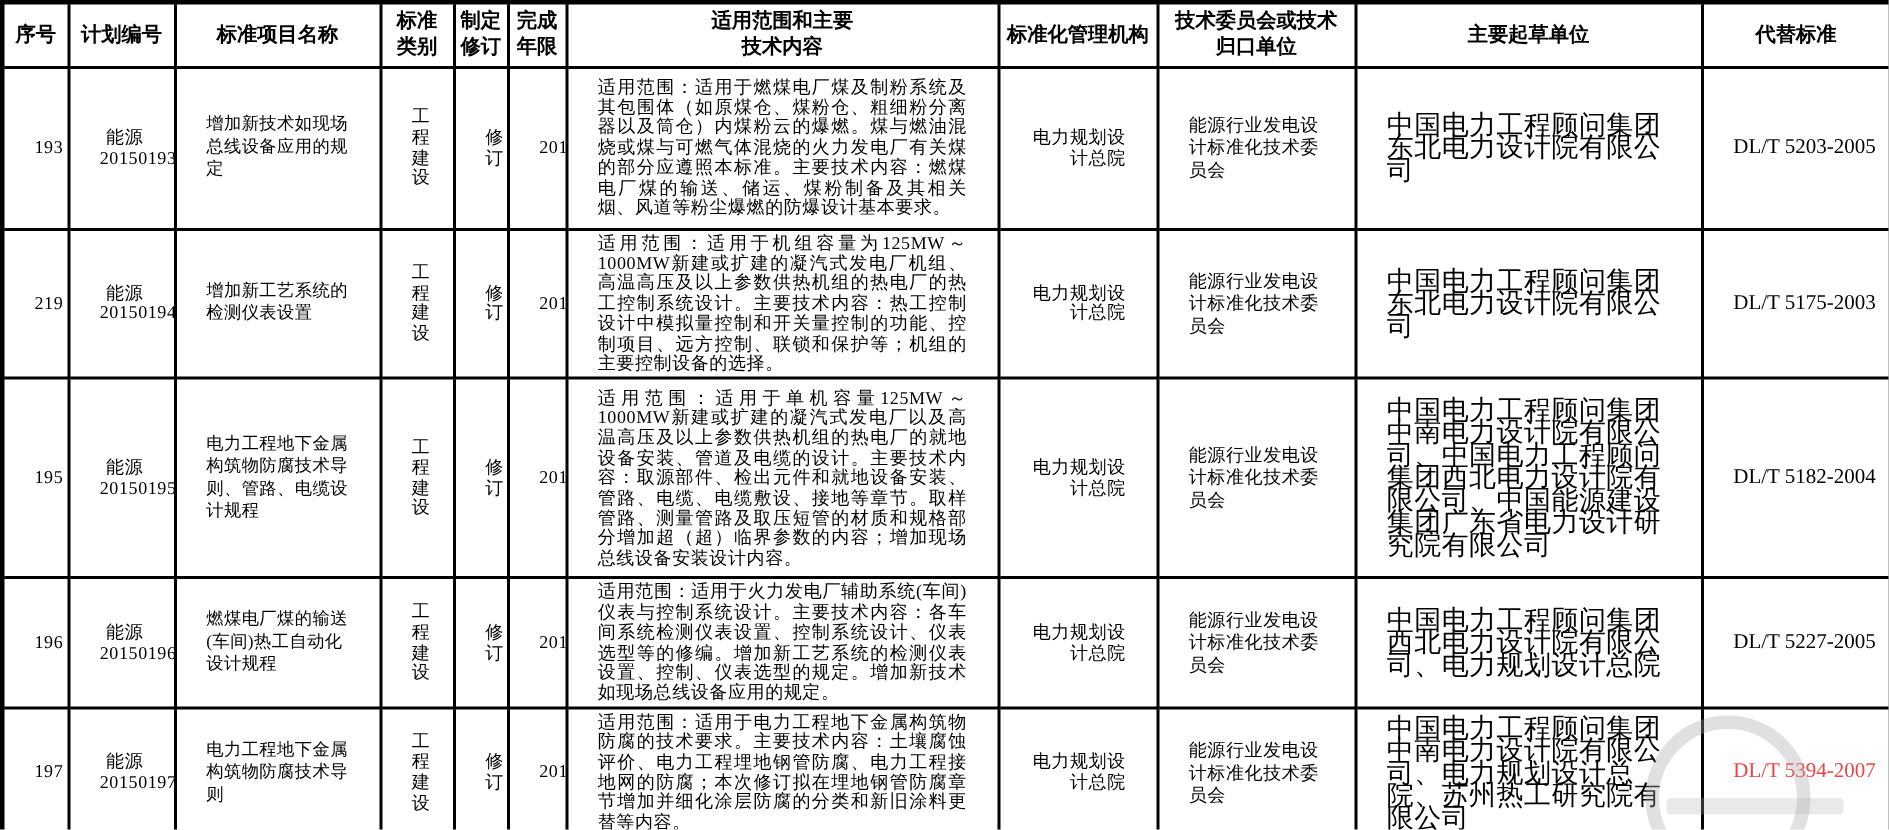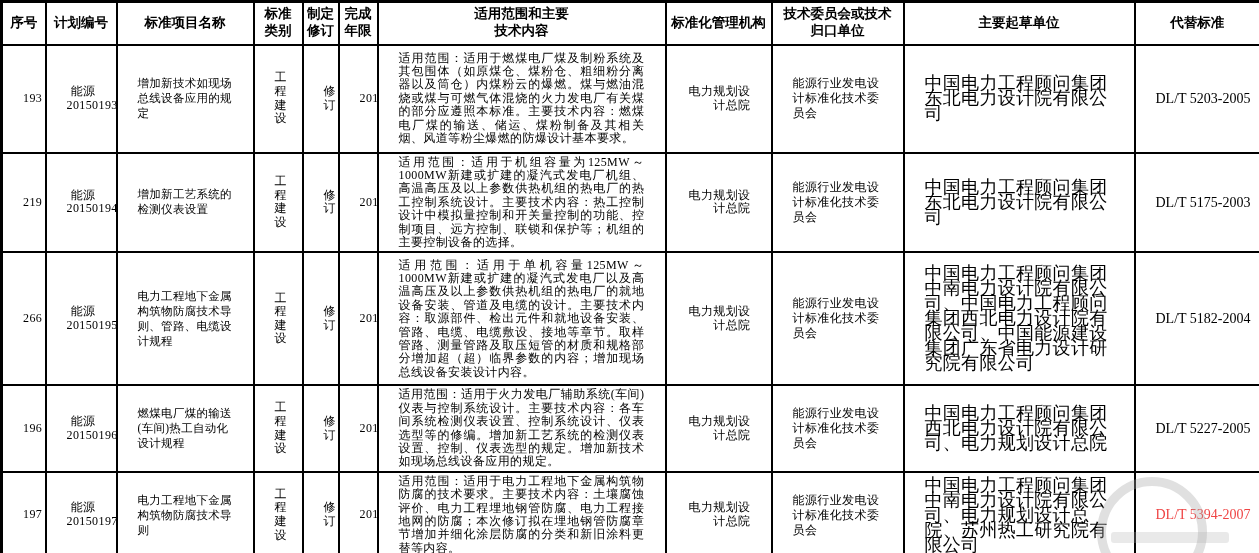--- a/index.html
+++ b/index.html
@@ -108,21 +108,21 @@
         <td class="cell-category c">工程建设</td>
         <td class="cell-revise_type c">修订</td>
         <td class="cell-year c">2017</td>
         <td class="cell-scope">适用范围：适用于机组容量为125MW～1000MW新建或扩建的凝汽式发电厂机组、高温高压及以上参数供热机组的热电厂的热工控制系统设计。主要技术内容：热工控制设计中模拟量控制和开关量控制的功能、控制项目、远方控制、联锁和保护等；机组的主要控制设备的选择。</td>
         <td class="cell-admin_org c">电力规划设计总院</td>
         <td class="cell-committee">能源行业发电设计标准化技术委员会</td>
         <td class="cell-drafters">中国电力工程顾问集团东北电力设计院有限公司</td>
         <td class="cell-replaces">DL/T 5175-2003</td>
       </tr>
       <tr>
-        <td class="cell-seq c">266</td>
+        <td class="cell-seq c">195</td>
         <td class="cell-plan_no c">能源
 20150195</td>
         <td class="cell-name">电力工程地下金属构筑物防腐技术导则、管路、电缆设计规程</td>
         <td class="cell-category c">工程建设</td>
         <td class="cell-revise_type c">修订</td>
         <td class="cell-year c">2017</td>
         <td class="cell-scope">适用范围：适用于单机容量125MW～1000MW新建或扩建的凝汽式发电厂以及高温高压及以上参数供热机组的热电厂的就地设备安装、管道及电缆的设计。主要技术内容：取源部件、检出元件和就地设备安装、管路、电缆、电缆敷设、接地等章节。取样管路、测量管路及取压短管的材质和规格部分增加超（超）临界参数的内容；增加现场总线设备安装设计内容。</td>
         <td class="cell-admin_org c">电力规划设计总院</td>
         <td class="cell-committee">能源行业发电设计标准化技术委员会</td>
         <td class="cell-drafters">中国电力工程顾问集团中南电力设计院有限公司、中国电力工程顾问集团西北电力设计院有限公司、中国能源建设集团广东省电力设计研究院有限公司</td>

